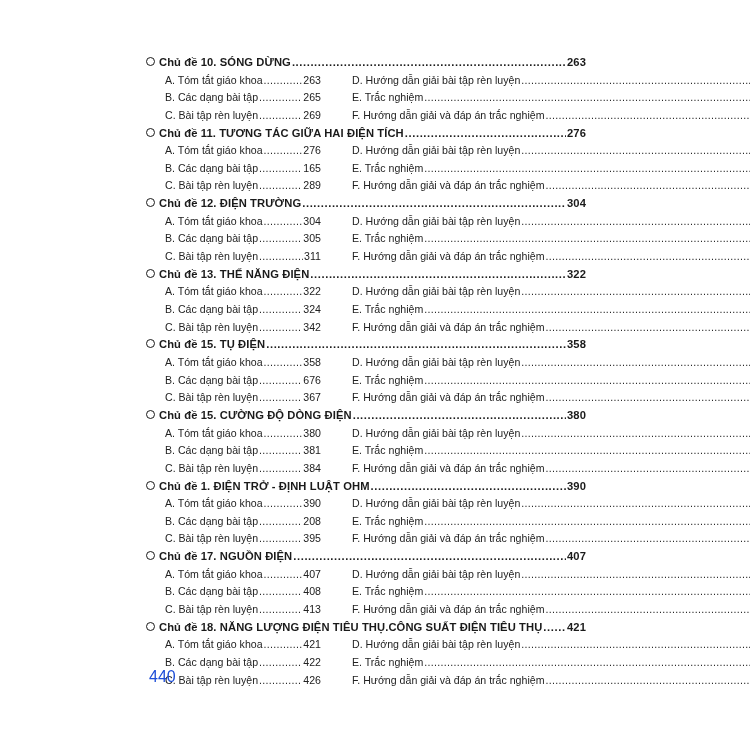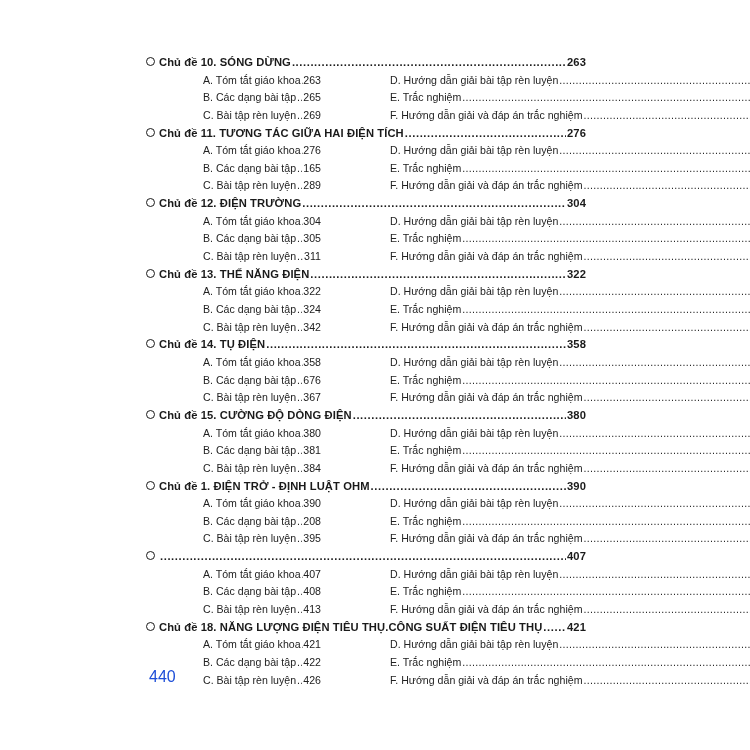--- a/index.html
+++ b/index.html
@@ -13,21 +13,21 @@
             border-radius: 50%; margin-right: 4px; position: relative; top: 0px; flex: none; }
   .ch-title { white-space: nowrap; flex: none; }
   .dots { flex: 1 1 auto; overflow: hidden; white-space: nowrap; margin: 0 1px; }
   .dots::after { content: "......................................................................................................................................................................................................."; letter-spacing: 0.6px; }
   .ch-page { flex: none; }
   .subs { display: flex; padding-left: 19px; }
   .col-left { width: 156px; flex: none; }
   .col-right { margin-left: 31px; flex: 1; }
   .sub { display: flex; align-items: baseline; height: 17.6px; line-height: 17.6px;
          font-size: 10.6px; color: #222; }
-  .sub .lbl { white-space: nowrap; flex: none; margin-left: 38px; }
+  .sub .lbl { white-space: nowrap; flex: none; }
   .sub .dots::after { letter-spacing: 0.3px; }
   .sub .pg { flex: none; }
   #page-number { position: absolute; left: 149px; top: 668px; font-size: 16px; color: #1d4ed8; }
 </style>
 </head>
 <body>
 
 <div id="toc">
     <div class="chapter">
       <div class="ch-row">
@@ -189,21 +189,21 @@
           <div class="sub">
             <span class="lbl">F. Hướng dẫn giải và đáp án trắc nghiệm</span>
             <span class="dots"></span>
           </div>
         </div>
       </div>
     </div>
     <div class="chapter">
       <div class="ch-row">
         <span class="circle"></span>
-        <span class="ch-title">Chủ đề 14. TỤ ĐIỆN</span>
+        <span class="ch-title">Chủ đề 15. TỤ ĐIỆN</span>
         <span class="dots"></span>
         <span class="ch-page">358</span>
       </div>
       <div class="subs">
         <div class="col-left">
           <div class="sub">
             <span class="lbl">A. Tóm tắt giáo khoa</span>
             <span class="dots"></span>
             <span class="pg">358</span>
           </div>
@@ -312,20 +312,21 @@
           <div class="sub">
             <span class="lbl">F. Hướng dẫn giải và đáp án trắc nghiệm</span>
             <span class="dots"></span>
           </div>
         </div>
       </div>
     </div>
     <div class="chapter">
       <div class="ch-row">
         <span class="circle"></span>
+        <span class="ch-title">Chủ đề 17. NGUỒN ĐIỆN</span>
         <span class="dots"></span>
         <span class="ch-page">407</span>
       </div>
       <div class="subs">
         <div class="col-left">
           <div class="sub">
             <span class="lbl">A. Tóm tắt giáo khoa</span>
             <span class="dots"></span>
             <span class="pg">407</span>
           </div>

